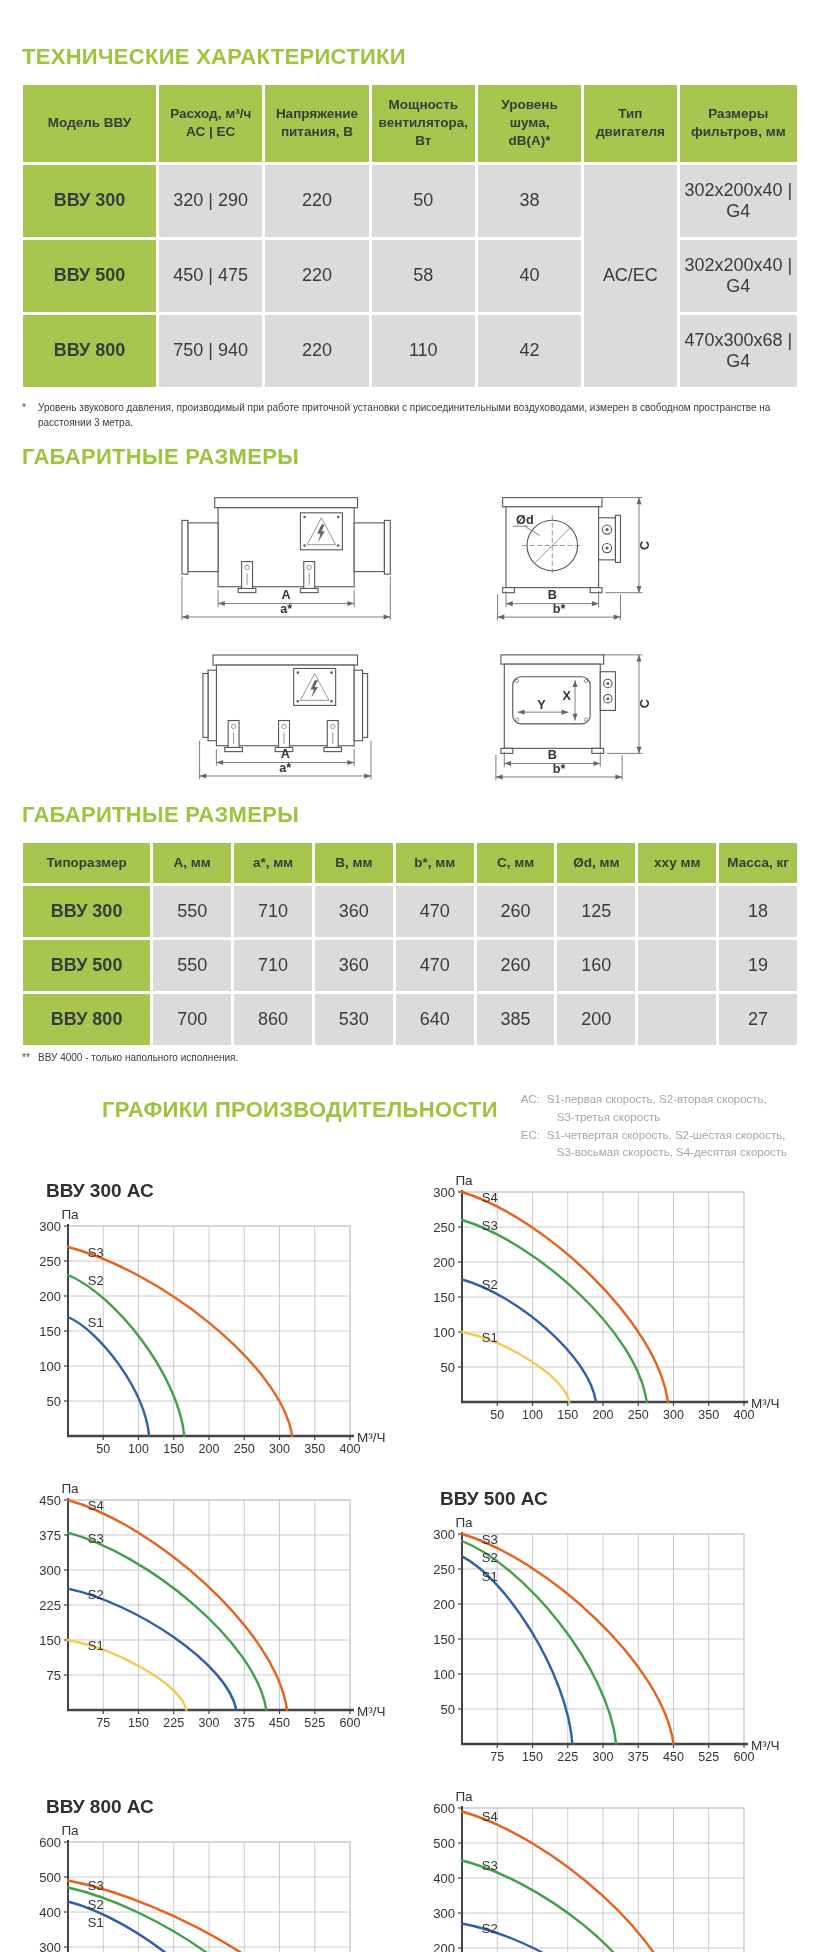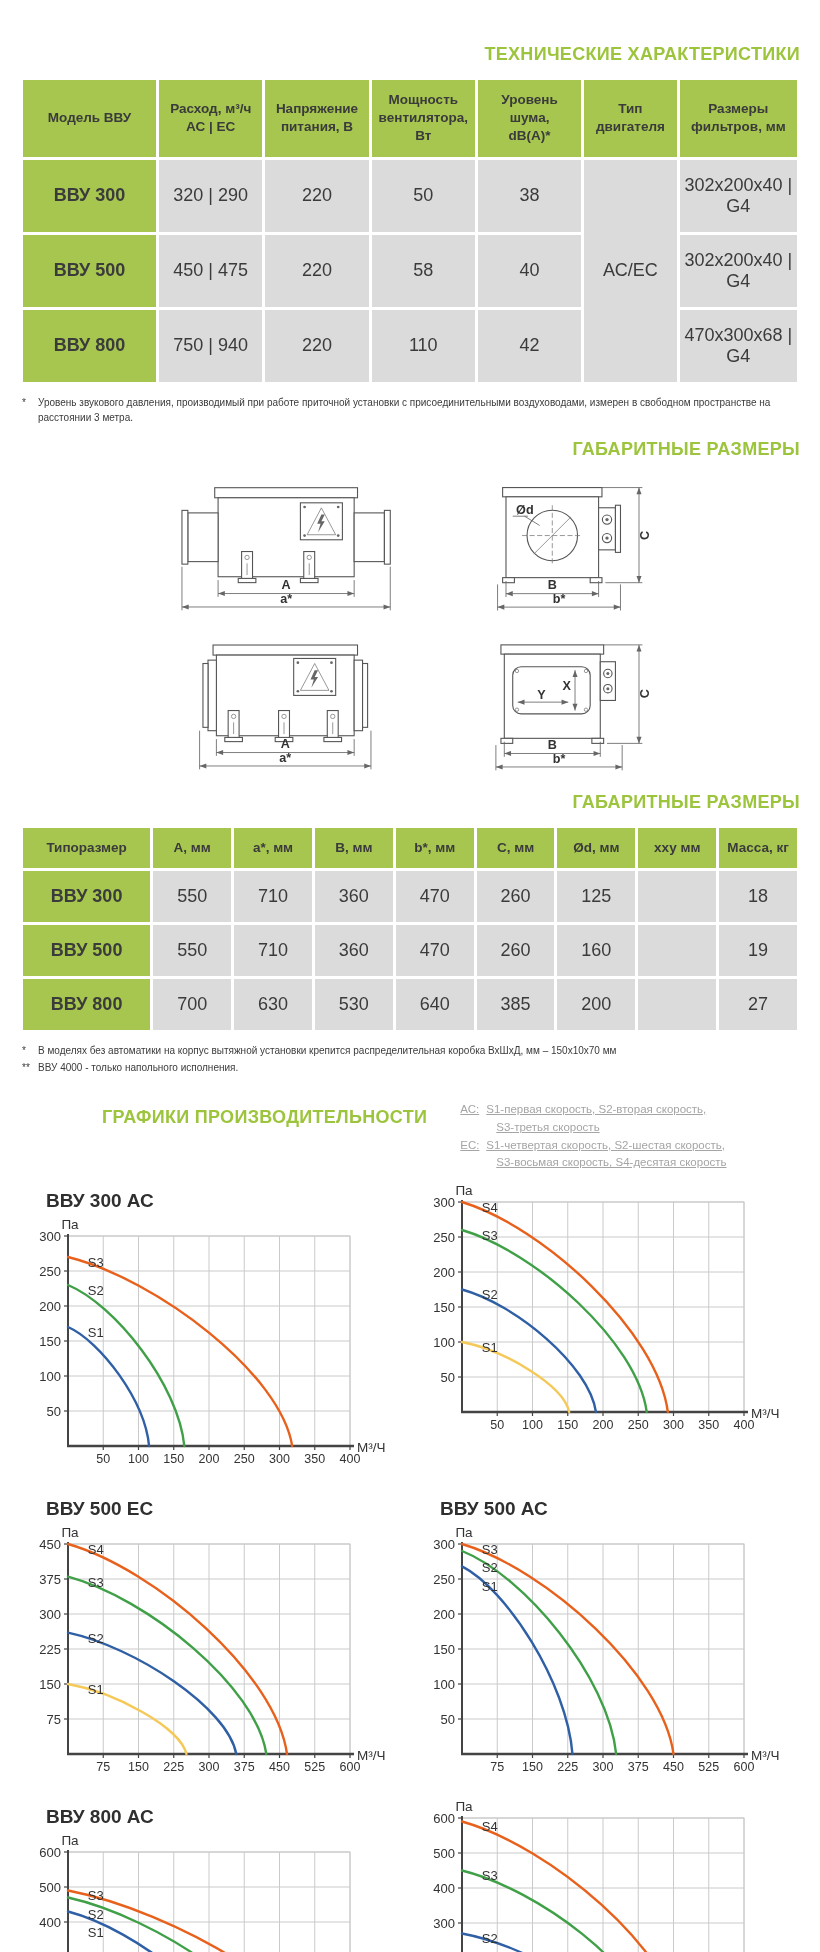--- a/index.html
+++ b/index.html
@@ -1,19 +1,19 @@
 <!DOCTYPE html>
 <html><head>
 <meta charset="utf-8">
 <style>
   html,body { margin:0; padding:0; background:#ffffff; }
   body { width:820px; font-family:"Liberation Sans", sans-serif; color:#3b3b3b; }
   .content { padding:30px 20px 30px 20px; }
 
-  .section-title { color:#9cc43c; font-size:18px; font-weight:bold; letter-spacing:0.3px; margin:14px 0 12px 2px;text-align:right; }
+  .section-title { color:#9cc43c; font-size:22px; font-weight:bold; letter-spacing:0.3px; margin:14px 0 12px 2px; }
 
   table.spec { border-collapse:separate; border-spacing:3px; width:100%; table-layout:fixed; }
   table.spec th { background:#a6c64f; color:#3b3b3b; font-weight:bold; font-size:13.5px; line-height:1.35;
                   padding:11px 4px; text-align:center; vertical-align:middle; white-space:pre-line; }
   table.spec td { background:#dbdbdb; color:#3b3b3b; font-size:18px; text-align:center; vertical-align:middle; padding:15px 3px; }
   table.spec td.model-cell { background:#a6c64f; font-weight:bold; }
   table.spec td.motor-cell { background:#dbdbdb; }
 
   .footnote { font-size:10px; line-height:1.5; margin:10px 2px 6px 2px; }
   .footnote .star { display:inline-block; width:16px; vertical-align:top; }
@@ -23,21 +23,21 @@
   .drawing-row { display:flex; justify-content:center; align-items:flex-start; gap:56px; margin-bottom:14px; }
   svg text.dim { font-family:"Liberation Sans",sans-serif; font-size:15px; font-weight:bold; fill:#333; }
   svg .ln { stroke:#555; fill:none; stroke-width:1.3; }
   svg .fillw { fill:#ffffff; }
   svg .thin { stroke:#777; stroke-width:0.9; fill:none; }
   svg .dimln { stroke:#666; stroke-width:1; fill:none; }
   svg .arr { fill:#666; stroke:none; }
 
   .charts-header { display:flex; align-items:flex-start; margin:26px 0 6px 0; }
   .charts-header .section-title { margin:6px 0 0 82px; }
-  .legend-block { margin-left:33px; color:#a5a5a5; font-size:11.5px; line-height:1.55;text-decoration:underline; }
+  .legend-block { margin-left:23px; color:#a5a5a5; font-size:11.5px; line-height:1.55; }
   .leg-row { display:flex; }
   .leg-label { width:26px; flex:0 0 26px; }
   .leg-lines div.l2 { padding-left:10px; }
 
   #charts-grid { display:grid; grid-template-columns:1fr 1fr; column-gap:8px; row-gap:4px; margin-top:8px; }
   .chart-cell { }
   .chart-title { font-size:19px; font-weight:bold; color:#2f2f2f; margin:10px 0 2px 26px; }
   .chart-svg text { font-family:"Liberation Sans",sans-serif; }
 </style>
 </head>
@@ -340,34 +340,31 @@
           <td>360</td>
           <td>470</td>
           <td>260</td>
           <td>160</td>
           <td></td>
           <td>19</td>
         </tr>
         <tr>
           <td class="model-cell">ВВУ 800</td>
           <td>700</td>
-          <td>630</td>
+          <td>860</td>
           <td>530</td>
           <td>640</td>
           <td>385</td>
           <td>200</td>
           <td></td>
           <td>27</td>
         </tr>
       </tbody>
   </table>
 
-  <div class="footnote" style="margin-bottom:2px">
-    <span class="star">*</span><span class="ft-text">В моделях без автоматики на корпус вытяжной установки крепится распределительная коробка ВхШхД, мм – 150х10х70 мм</span>
-  </div>
   <div class="footnote" style="margin-top:2px">
     <span class="star">**</span><span class="ft-text">ВВУ 4000 - только напольного исполнения.</span>
   </div>
 
   <div class="charts-header">
     <div class="section-title">ГРАФИКИ ПРОИЗВОДИТЕЛЬНОСТИ</div>
     <div class="legend-block" id="legend-block">
         <div class="leg-row">
           <span class="leg-label">АС:</span>
           <div class="leg-lines">
@@ -491,21 +488,21 @@
           <text x="337" y="238" text-anchor="start" font-size="13.5" fill="#333">М³/Ч</text>
           <path d="M 48 162.00000000000003 C 90.864 170.4, 149.802 205.4, 155.16 232" fill="none" stroke="#f5c958" stroke-width="2.4" stroke-linecap="round"></path>
           <path d="M 48 109.49999999999999 C 101.58 124.2, 175.2525 185.45, 181.95 232" fill="none" stroke="#2f5fa5" stroke-width="2.4" stroke-linecap="round"></path>
           <path d="M 48 49.99999999999999 C 121.884 71.83999999999999, 223.47449999999998 162.84, 232.71 232" fill="none" stroke="#3fa047" stroke-width="2.4" stroke-linecap="round"></path>
           <path d="M 48 22 C 130.344 47.2, 243.56699999999998 152.2, 253.85999999999999 232" fill="none" stroke="#e8611c" stroke-width="2.4" stroke-linecap="round"></path>
           <text x="67.74000000000001" y="31.870000000000008" font-size="13" fill="#333">S4</text>
           <text x="67.74000000000001" y="59.870000000000005" font-size="13" fill="#333">S3</text>
           <text x="67.74000000000001" y="119.37" font-size="13" fill="#333">S2</text>
           <text x="67.74000000000001" y="171.87" font-size="13" fill="#333">S1</text>
         </svg></div>
-      <div class="chart-cell"><div class="chart-title">ВВУ 500 ЕС</div><svg class="chart-svg" width="372" height="266" viewBox="0 0 372 266">
+      <div class="chart-cell"><svg class="chart-svg" width="372" height="266" viewBox="0 0 372 266">
           <rect x="48" y="22" width="282" height="210" fill="none" stroke="#cacaca" stroke-width="1"></rect>
           <line x1="83.25" y1="22" x2="83.25" y2="232" stroke="#cacaca" stroke-width="1"></line>
           <line x1="118.5" y1="22" x2="118.5" y2="232" stroke="#cacaca" stroke-width="1"></line>
           <line x1="153.75" y1="22" x2="153.75" y2="232" stroke="#cacaca" stroke-width="1"></line>
           <line x1="189" y1="22" x2="189" y2="232" stroke="#cacaca" stroke-width="1"></line>
           <line x1="224.25" y1="22" x2="224.25" y2="232" stroke="#cacaca" stroke-width="1"></line>
           <line x1="259.5" y1="22" x2="259.5" y2="232" stroke="#cacaca" stroke-width="1"></line>
           <line x1="294.75" y1="22" x2="294.75" y2="232" stroke="#cacaca" stroke-width="1"></line>
           <line x1="330" y1="22" x2="330" y2="232" stroke="#cacaca" stroke-width="1"></line>
           <line x1="48" y1="197" x2="330" y2="197" stroke="#cacaca" stroke-width="1"></line>

